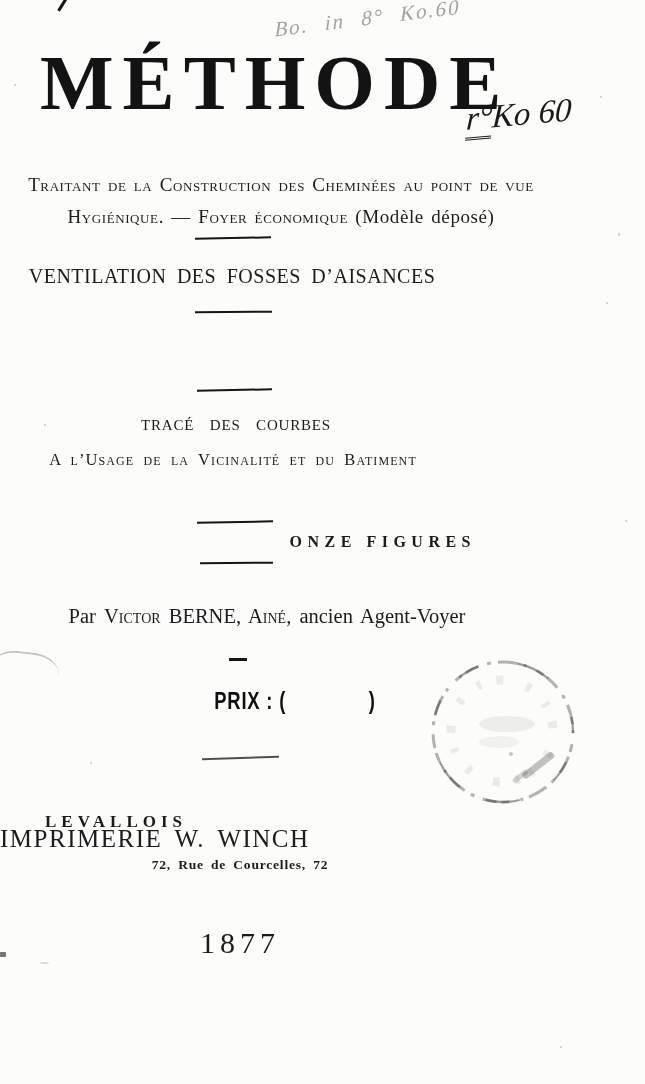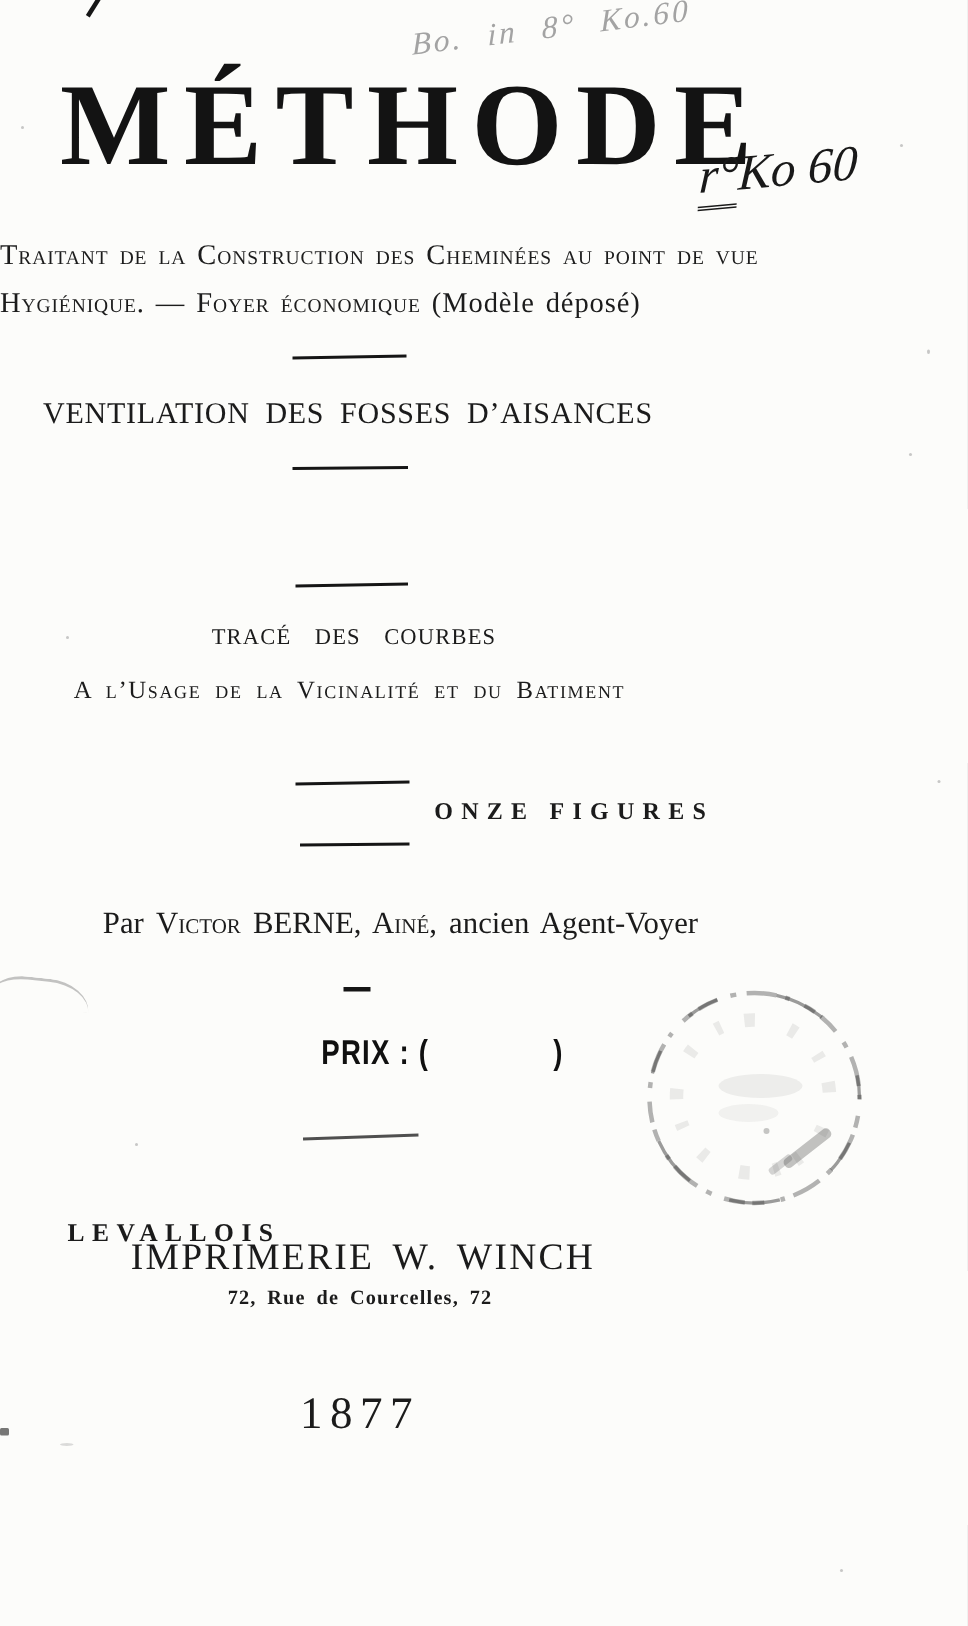--- a/index.html
+++ b/index.html
@@ -20,21 +20,21 @@
     color:#a3a3a3; transform:rotate(-7deg) skewX(-6deg); white-space:nowrap;}
 
   .title{left:40px; top:44px; width:545px; text-align:left;
     font-size:78px; font-weight:bold; letter-spacing:9px; line-height:1;
     color:#131313; white-space:nowrap;}
 
   .ink-note{left:466px; top:96px; font-style:italic; font-size:33px;
     color:#191919; transform:rotate(-5deg) skewX(-8deg); white-space:nowrap;}
   .ink-note .ul{border-bottom:3px double #191919; padding-bottom:1px;}
 
-  .subtitle{left:0; top:155px; width:562px; text-align:left;
+  .subtitle{left:0; top:169px; width:562px; text-align:center;
     font-size:19px; line-height:32px; letter-spacing:.6px; word-spacing:2px;
     color:#1c1c1c;}
   .sc{font-variant:small-caps;}
 
   .ventilation{left:0; top:265px; width:464px; text-align:center;
     font-size:20px; letter-spacing:.5px; word-spacing:5px; white-space:nowrap;}
 
   .regulateur{left:0; top:333px; width:464px; text-align:center;
     font-size:24px; letter-spacing:5px; white-space:nowrap;}
 
@@ -54,21 +54,21 @@
 
   .prix{left:180px; top:688px; width:230px; text-align:center;
     font-family:"Liberation Sans","DejaVu Sans",sans-serif;
     font-size:23px; font-weight:bold; letter-spacing:1px; white-space:pre;
     color:#101010; transform:scaleX(.8);}
 
   .stamp{left:427px; top:658px;}
 
   .levallois{left:0; top:812px; width:486px; text-align:left;
     font-size:17px; font-weight:600; letter-spacing:5px; white-space:nowrap;margin-left:45px;}
-  .imprimerie{left:0; top:825px; width:484px; text-align:center;
+  .imprimerie{left:0; top:825px; width:484px; 
     font-size:25px; letter-spacing:1.5px; word-spacing:5px; white-space:nowrap;}
   .address{left:2px; top:857px; width:476px; text-align:center;
     font-size:13.5px; font-weight:600; letter-spacing:.8px; word-spacing:3px; white-space:nowrap;}
   .year{left:0; top:892px; width:480px; text-align:center;
     font-size:30px; letter-spacing:5px;margin-top:34px;}
 
   .pencil-squiggle{left:-6px; top:652px; width:66px; height:18px;
     border-top:2px solid rgba(125,125,125,.45); border-radius:50% 60% 0 0/100% 140% 0 0;
     transform:rotate(6deg);}
 

